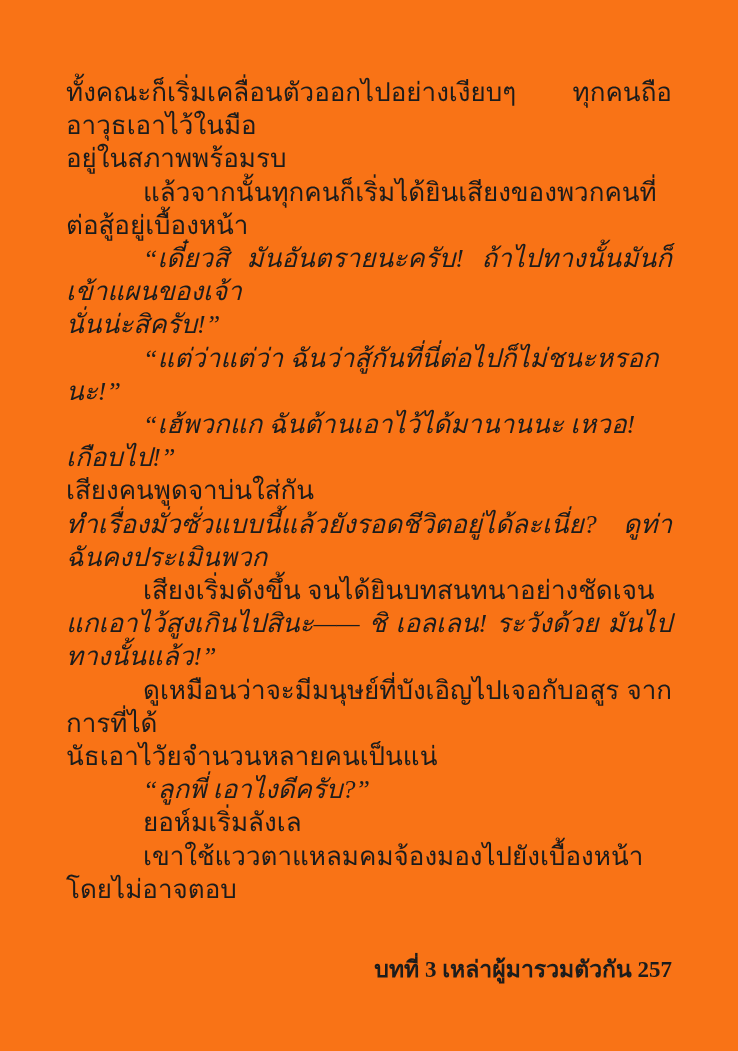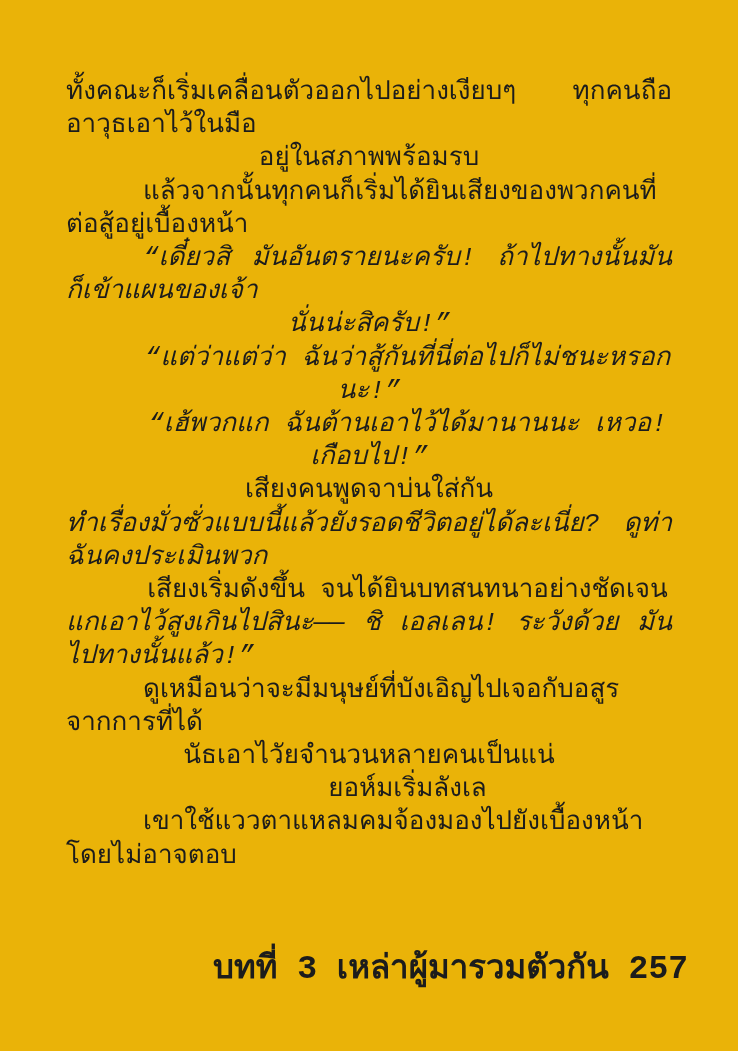--- a/index.html
+++ b/index.html
@@ -5,54 +5,54 @@
   html, body {
     margin: 0;
     padding: 0;
     background: #e8e8e8;
   }
   .page {
     position: relative;
     width: 738px;
     height: 1051px;
     margin: 0 auto;
-    background: #eab308;
+    background: #f97316;
     color: #1c1c1c;
-    font-family: Liberation Mono, monospace;
+    font-family: Liberation Serif, serif;
     overflow: hidden;
   }
   .text-block {
     position: absolute;
     left: 66px;
     top: 76px;
     width: 606px;
     font-size: 26px;
     line-height: 33.2px;
   }
   .line {
     min-height: 33.2px;
-    text-align: center;
+    text-align: left;
   }
   .line.indent {
     text-indent: 77px;
   }
   .line.fill {
     text-align: justify;
     text-align-last: justify;
   }
   .seg.normal { font-style: normal; font-weight: normal; }
   .seg.italic { font-style: italic; }
   .seg.bold   { font-weight: bold; }
   .page-footer {
     position: absolute;
-    left: 82px;
+    left: 66px;
     top: 953px;
     width: 606px;
     text-align: right;
-    font-size: 33px;
+    font-size: 23px;
     font-weight: bold;
     line-height: 33px;
   }
 </style>
 </head>
 <body>
 
 <div class="page">
   <div class="text-block" id="text-block">
       <div class="line fill"><span class="seg normal">ทั้งคณะก็เริ่มเคลื่อนตัวออกไปอย่างเงียบๆ ทุกคนถืออาวุธเอาไว้ในมือ</span></div>
@@ -61,19 +61,20 @@
       <div class="line indent fill"><span class="seg italic">“เดี๋ยวสิ มันอันตรายนะครับ! ถ้าไปทางนั้นมันก็เข้าแผนของเจ้า</span></div>
       <div class="line"><span class="seg italic">นั่นน่ะสิครับ!”</span></div>
       <div class="line indent"><span class="seg italic">“แต่ว่าแต่ว่า ฉันว่าสู้กันที่นี่ต่อไปก็ไม่ชนะหรอกนะ!”</span></div>
       <div class="line indent"><span class="seg italic">“เฮ้พวกแก ฉันต้านเอาไว้ได้มานานนะ เหวอ! เกือบไป!”</span></div>
       <div class="line"><span class="seg normal">เสียงคนพูดจาบ่นใส่กัน</span></div>
       <div class="line fill"><span class="seg italic">ทำเรื่องมั่วซั่วแบบนี้แล้วยังรอดชีวิตอยู่ได้ละเนี่ย? ดูท่าฉันคงประเมินพวก</span></div>
       <div class="line indent"><span class="seg normal">เสียงเริ่มดังขึ้น จนได้ยินบทสนทนาอย่างชัดเจน</span></div>
       <div class="line fill"><span class="seg italic">แกเอาไว้สูงเกินไปสินะ—— ชิ เอลเลน! ระวังด้วย มันไปทางนั้นแล้ว!”</span></div>
       <div class="line indent fill"><span class="seg normal">ดูเหมือนว่าจะมีมนุษย์ที่บังเอิญไปเจอกับอสูร จากการที่ได้</span></div>
       <div class="line"><span class="seg normal">นัธเอาไวัยจำนวนหลายคนเป็นแน่</span></div>
+      <div class="line indent"><span class="seg italic">“ลูกพี่ เอาไงดีครับ?”</span></div>
       <div class="line indent"><span class="seg normal">ยอห์มเริ่มลังเล</span></div>
       <div class="line indent fill"><span class="seg normal">เขาใช้แววตาแหลมคมจ้องมองไปยังเบื้องหน้า โดยไม่อาจตอบ</span></div>
     </div>
   <div class="page-footer">
     <span>บทที่ 3 เหล่าผู้มารวมตัวกัน 257</span>
   </div>
 </div>
 
 </body></html>

